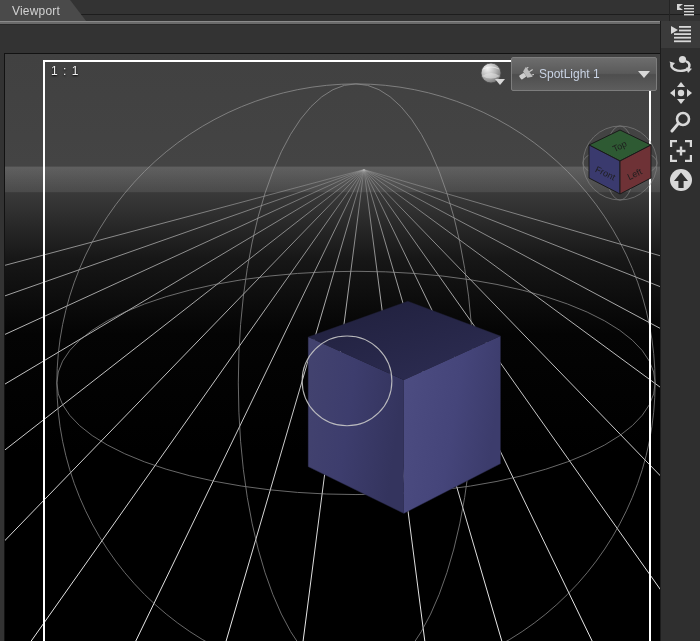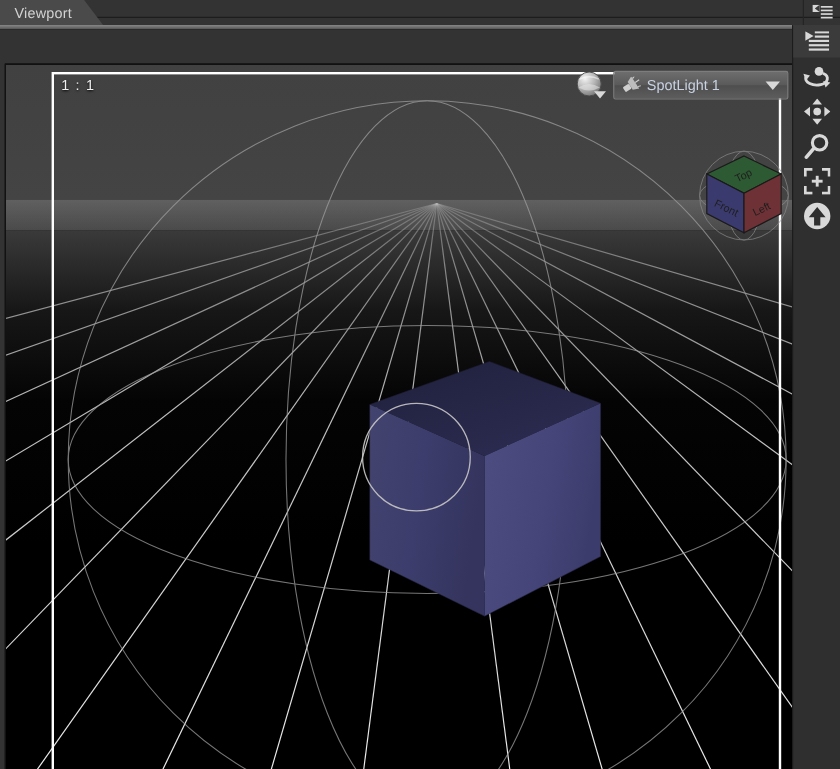--- a/index.html
+++ b/index.html
@@ -83,21 +83,21 @@
     position:relative; width:32px; height:28px;
     display:flex; align-items:center; justify-content:center;
   }
   .shade-caret{
     position:absolute; right:2px; bottom:3px;
     width:0;height:0;border-left:5px solid transparent;border-right:5px solid transparent;
     border-top:6px solid #d8d8d8;
   }
   .lightsel{
     display:flex; align-items:center;
-    width:146px; height:24px;
+    width:146px; height:34px;
     background:linear-gradient(180deg,#6d6d6d 0%,#5a5a5a 48%,#4e4e4e 52%,#5d5d5d 100%);
     border:1px solid #7d7d7d;
     border-radius:2px;
     padding:0 6px;
   }
   .lightsel .lbl{
     flex:1; color:#c9d3e4; font-size:12px; margin-left:5px; white-space:nowrap;
   }
   .lightsel .caret{
     width:0;height:0;border-left:6px solid transparent;border-right:6px solid transparent;

